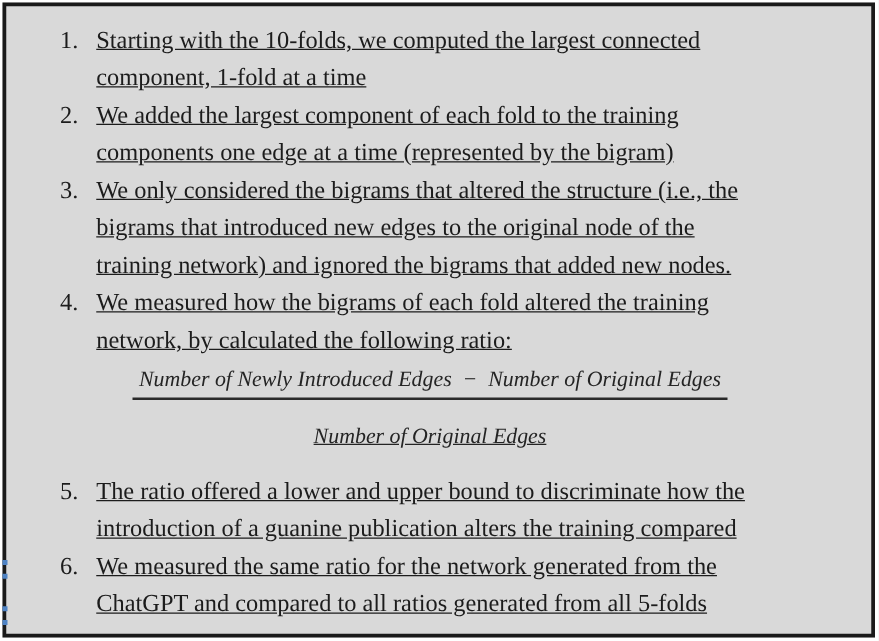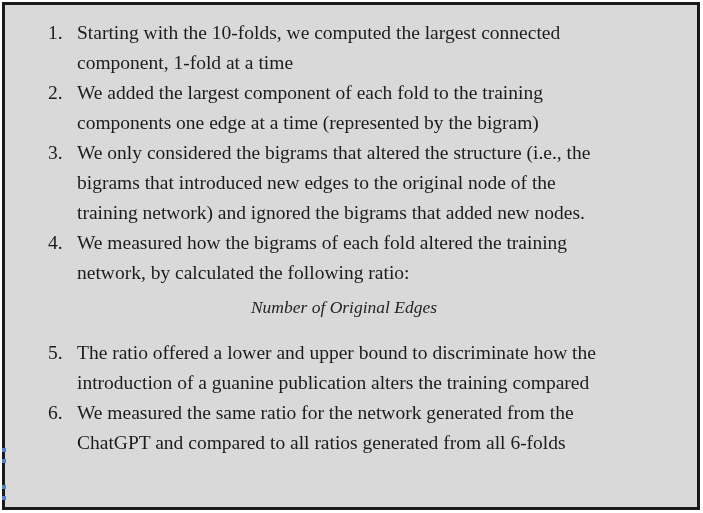--- a/index.html
+++ b/index.html
@@ -27,20 +27,21 @@
   .num {
     flex: 0 0 29px;
     font-size: 19.5px;
     line-height: 30px;
   }
   .item-text {
     flex: 1 1 auto;
     font-size: 19.5px;
     line-height: 30px;
     white-space: pre-line;
+    text-decoration: underline;
   }
   .formula-row {
     display: flex;
     justify-content: center;
     margin: 4px 0 20px 0;
     transform: translateX(-16px);
   }
   .fraction {
     display: inline-flex;
     flex-direction: column;
@@ -50,22 +51,23 @@
     color: #242424;
   }
   .frac-top {
     white-space: pre;
     padding: 0 5px 4px 5px;
     border-bottom: 2px solid #2a2a2a;
     line-height: 22px;
   }
   .frac-bottom {
     white-space: pre;
-    padding-top: 4px;
+    padding-top: 17px;
     line-height: 22px;
+    text-decoration: underline;
   }
   .blue-dot {
     position: absolute;
     left: -3px;
     width: 4px;
     height: 4px;
     background: #4f83c4;
   }
   .dot1 { top: 443px; }
   .dot2 { top: 454px; }
@@ -98,34 +100,35 @@
     </div>
 
     <div class="list-item">
       <span class="num">4.</span>
       <div class="item-text">We measured how the bigrams of each fold altered the training
 network, by calculated the following ratio:</div>
     </div>
 
     <div class="formula-row">
       <div class="fraction">
+        <div class="frac-top">Number of Newly Introduced Edges  −  Number of Original Edges</div>
         <div class="frac-bottom">Number of Original Edges</div>
       </div>
     </div>
 
     <div class="list-item">
       <span class="num">5.</span>
       <div class="item-text">The ratio offered a lower and upper bound to discriminate how the
 introduction of a guanine publication alters the training compared</div>
     </div>
 
     <div class="list-item">
       <span class="num">6.</span>
       <div class="item-text">We measured the same ratio for the network generated from the
-ChatGPT and compared to all ratios generated from all 6-folds</div>
+ChatGPT and compared to all ratios generated from all 5-folds</div>
     </div>
 
   </div>
 
   <div class="blue-dot dot1"></div>
   <div class="blue-dot dot2"></div>
   <div class="blue-dot dot3"></div>
   <div class="blue-dot dot4"></div>
 </div>
 

